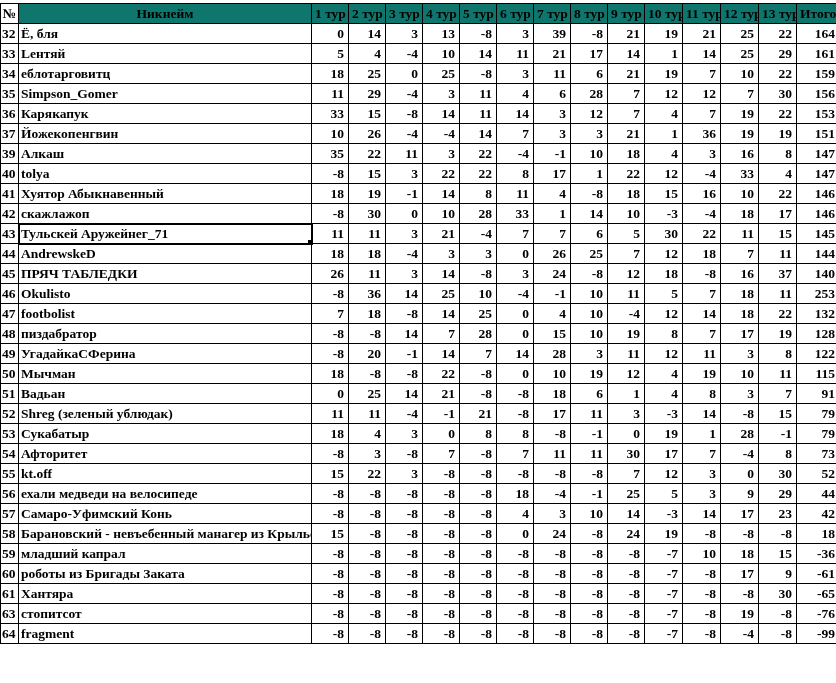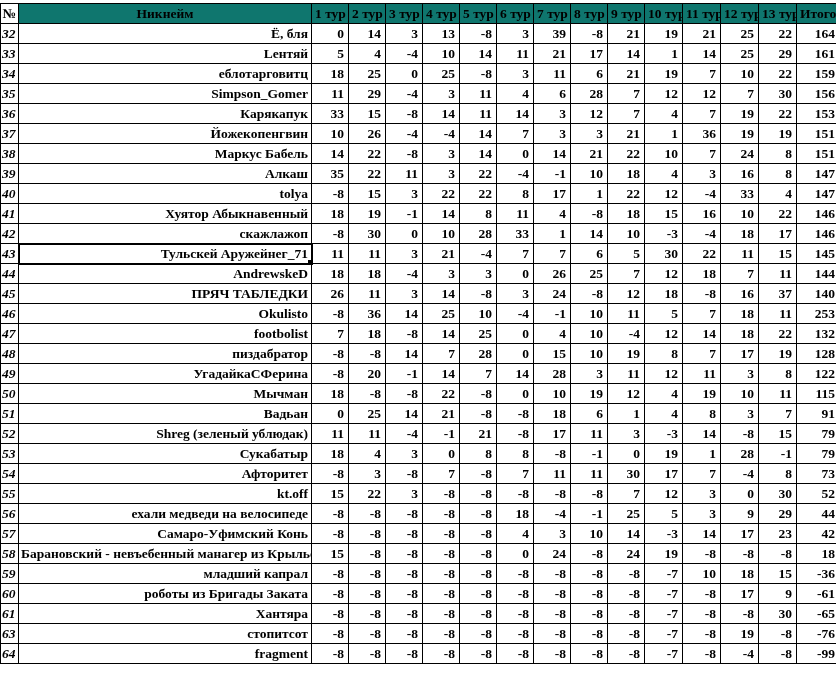--- a/index.html
+++ b/index.html
@@ -36,24 +36,23 @@
     background: #0f766e;
     text-align: center;
   }
   th.corner {
     background: #ffffff;
     padding: 0 1px;
   }
   td.rownum {
     text-align: left;
     padding: 0 1px 0 1px;
-    font-style: italic;
   }
   td.name {
-    text-align: right;
+    text-align: left;
     padding-left: 2px;
   }
   td.score, td.total {
     text-align: right;
     padding-right: 4px;
   }
   td.total { padding-right: 1px; }
   td.selected {
     position: relative;
     outline: 2px solid #000;
@@ -217,38 +216,20 @@
         <td class="score">3</td>
         <td class="score">3</td>
         <td class="score">21</td>
         <td class="score">1</td>
         <td class="score">36</td>
         <td class="score">19</td>
         <td class="score">19</td>
         <td class="total">151</td>
       </tr>
       <tr>
-        <td class="rownum">38</td>
-        <td class="name">Маркус Бабель</td>
-        <td class="score">14</td>
-        <td class="score">22</td>
-        <td class="score">-8</td>
-        <td class="score">3</td>
-        <td class="score">14</td>
-        <td class="score">0</td>
-        <td class="score">14</td>
-        <td class="score">21</td>
-        <td class="score">22</td>
-        <td class="score">10</td>
-        <td class="score">7</td>
-        <td class="score">24</td>
-        <td class="score">8</td>
-        <td class="total">151</td>
-      </tr>
-      <tr>
         <td class="rownum">39</td>
         <td class="name">Алкаш</td>
         <td class="score">35</td>
         <td class="score">22</td>
         <td class="score">11</td>
         <td class="score">3</td>
         <td class="score">22</td>
         <td class="score">-4</td>
         <td class="score">-1</td>
         <td class="score">10</td>

